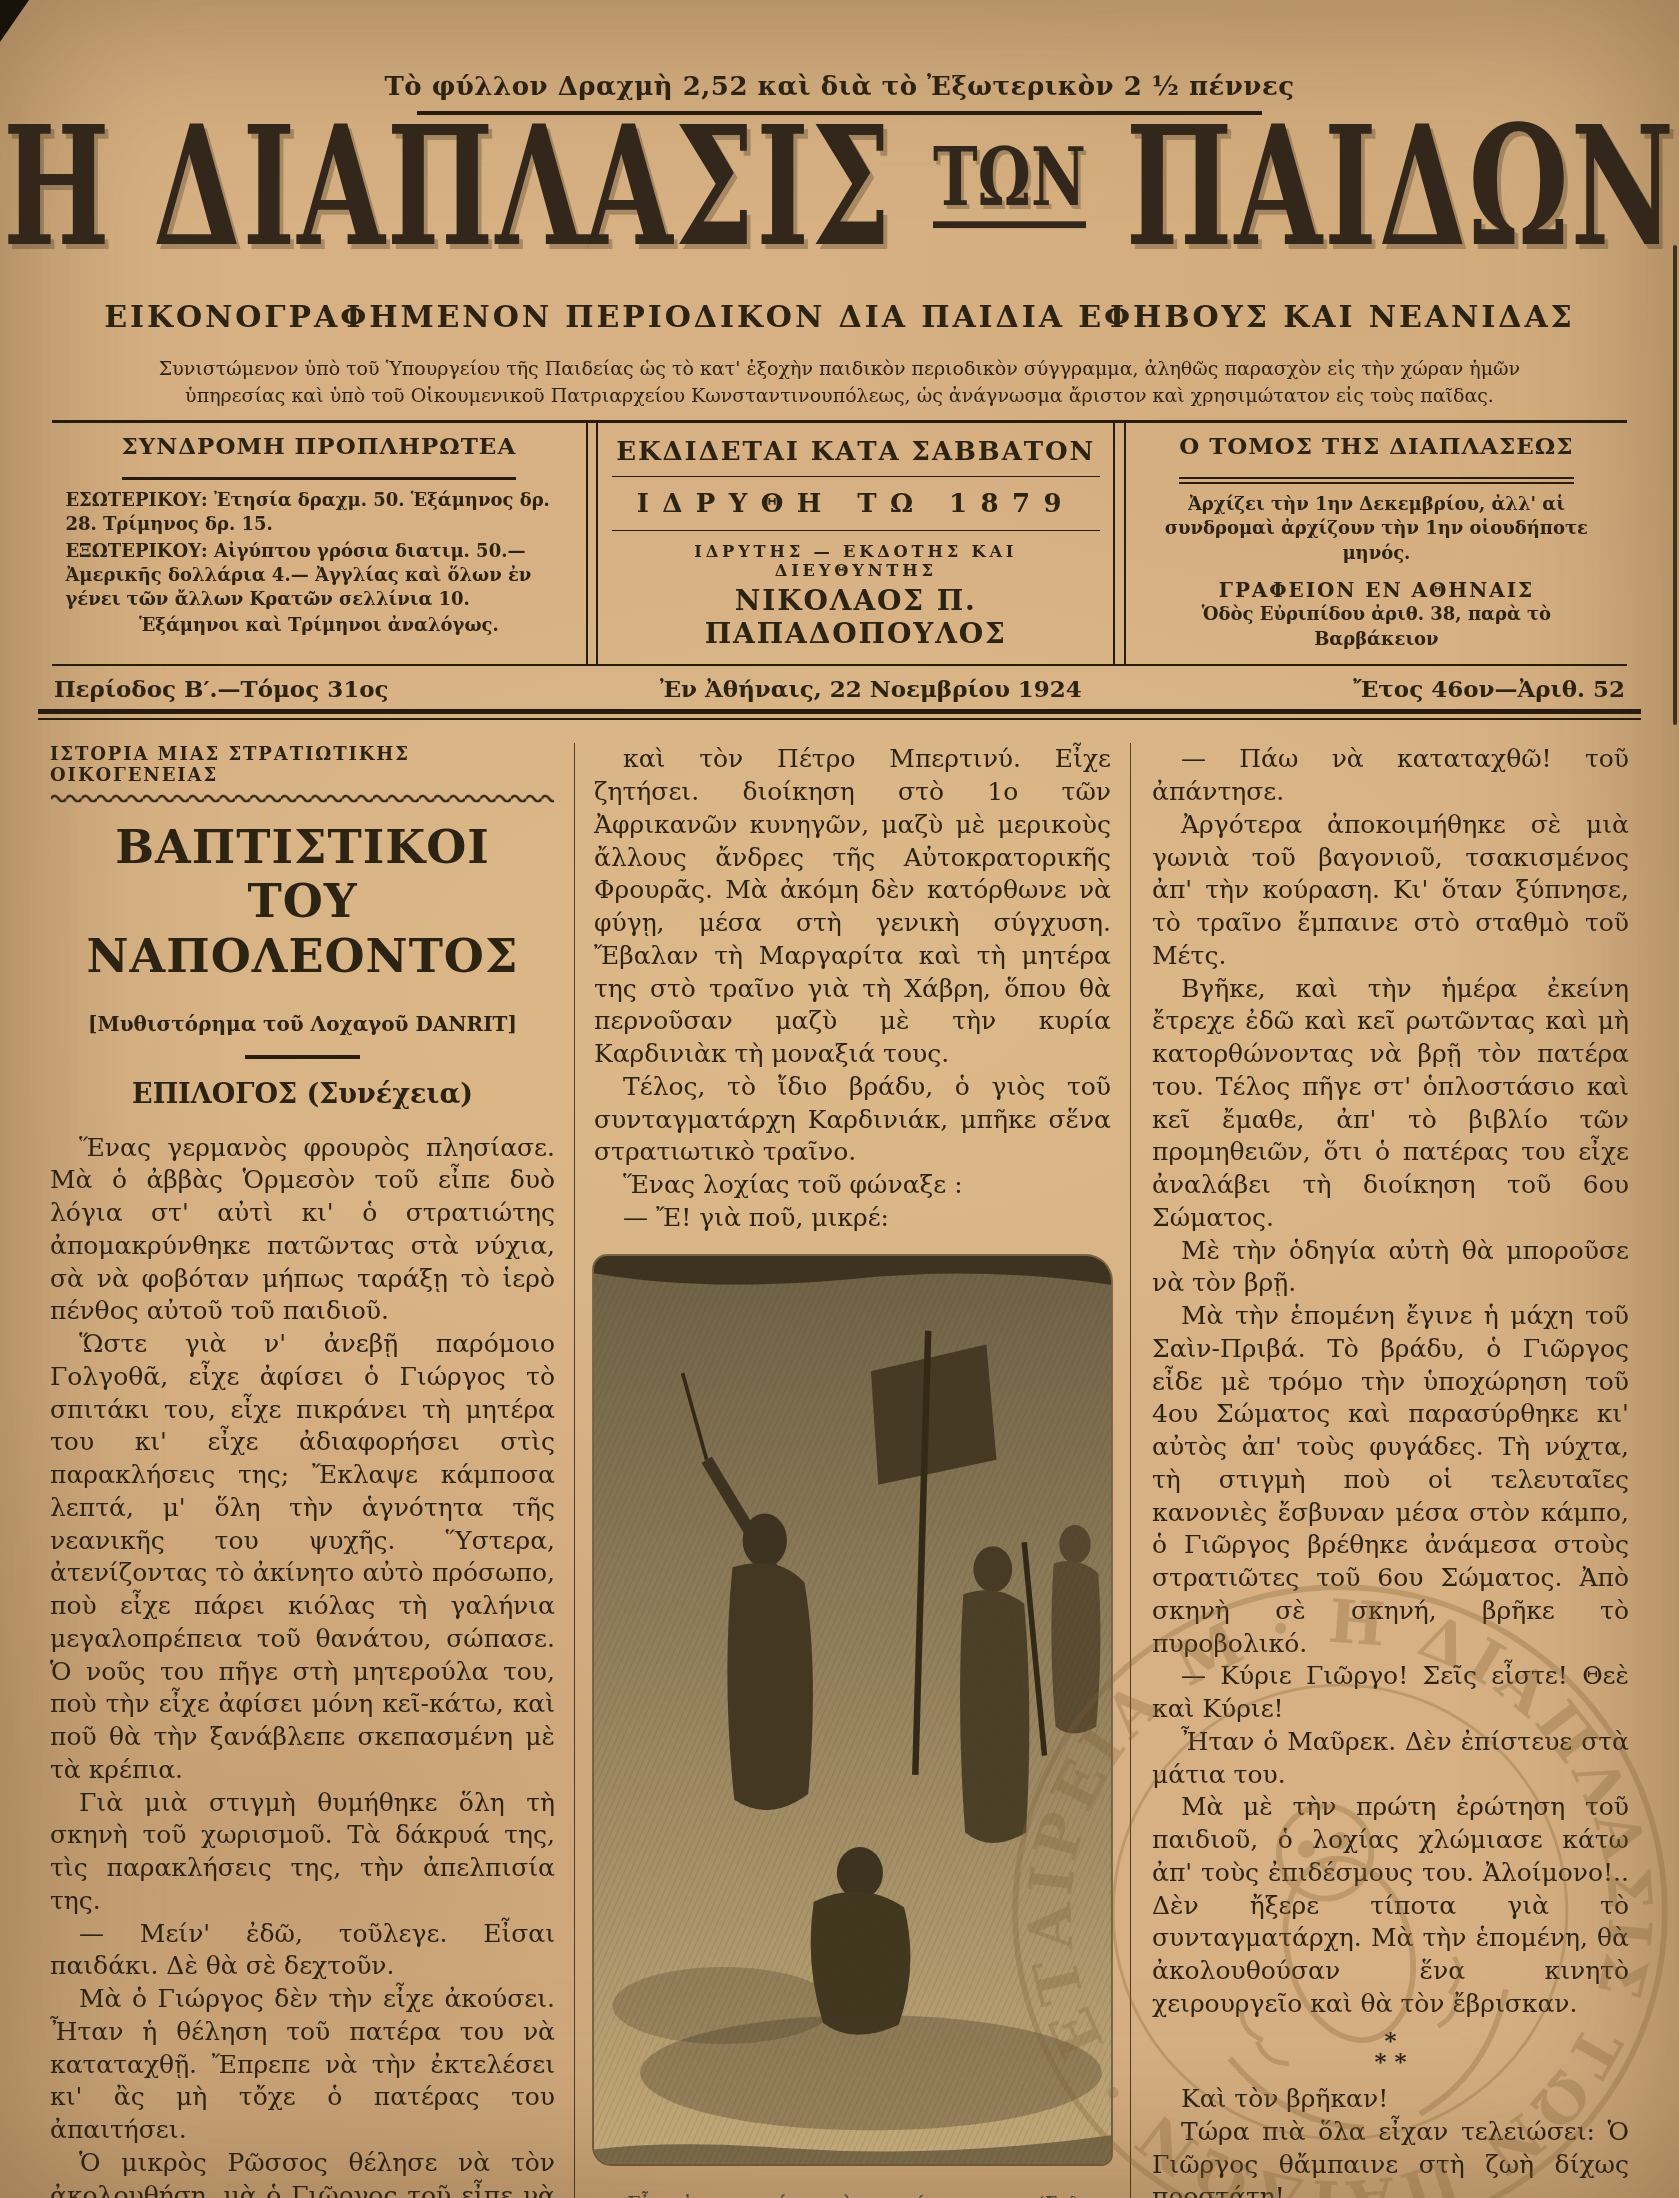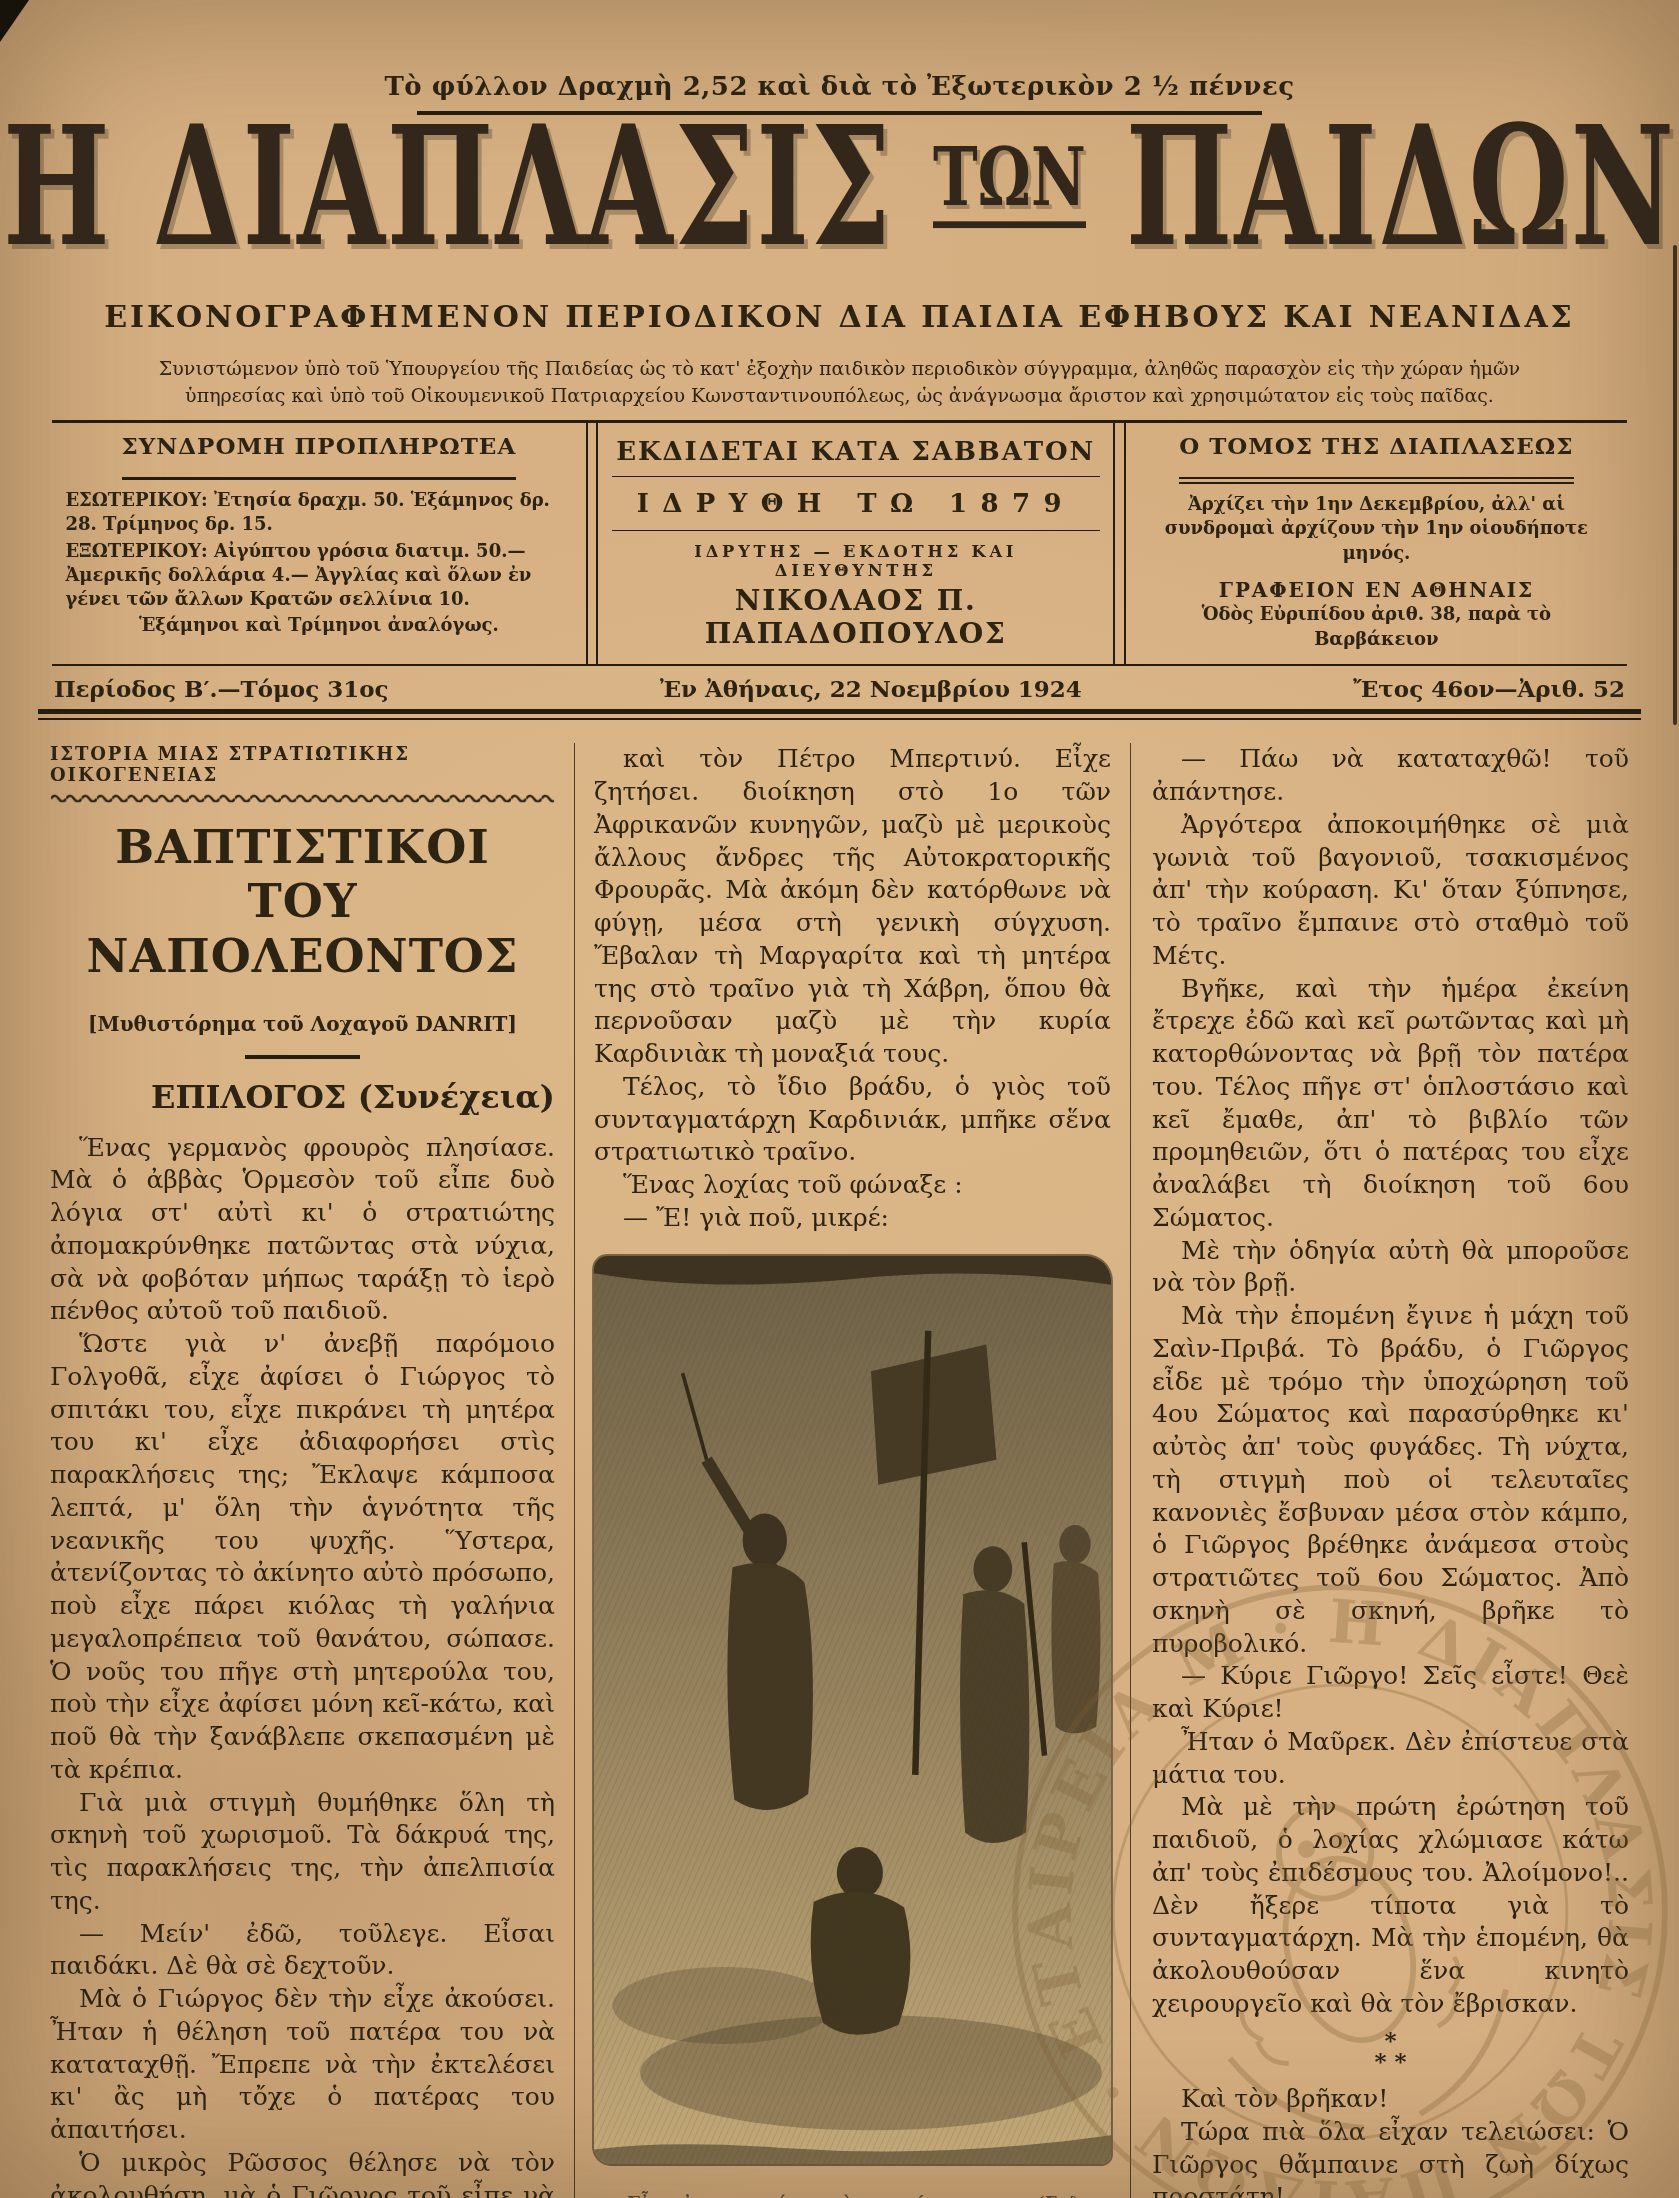--- a/index.html
+++ b/index.html
@@ -57,21 +57,21 @@
   .content{display:flex;margin:23px 50px 0;align-items:stretch;}
   .col{box-sizing:border-box;}
   .col1{width:524px;padding-right:19px;}
   .col2{width:557px;padding:0 19px;border-left:1.9px solid rgba(43,32,16,.8);border-right:1.9px solid rgba(43,32,16,.8);}
   .col3{flex:1;padding-left:21px;}
   .kicker{font-size:18px;font-weight:bold;letter-spacing:1.9px;}
   .wavy{display:block;margin:5.8px auto 0;width:100%;height:11.5px;}
   .story-title{text-align:center;font-size:46px;font-weight:bold;line-height:1.18;margin-top:17.3px;letter-spacing:1px;}
   .byline{text-align:center;font-size:20px;font-weight:bold;margin-top:29px;}
   .divider{width:115px;height:3.8px;background:#271d0e;margin:19px auto;}
-  .chapter{text-align:right;font-size:32px;font-weight:bold;margin:0 0 16px;}
+  .chapter{text-align:center;font-size:27px;font-weight:bold;margin:0 0 23px;}
   .para{font-size:25px;line-height:1.31;text-align:justify;text-indent:29px;margin:0;}
   
   .illustration{display:block;margin:21px auto 0;width:100%;height:908px;border-radius:13.4px 25px 9.6px 17.3px;box-shadow:0 0 0 1.9px rgba(40,31,16,.55), inset 0 0 58px rgba(35,28,14,.6);}
   .caption{margin-top:29px;text-align:center;font-size:18px;font-weight:bold;color:#4f4733;letter-spacing:0.5px;}
   
   .asterism{text-align:center;font-size:23px;font-weight:bold;line-height:.9;margin:9.6px 0 11.5px;}
   
   .stamp{position:absolute;left:994px;top:1566px;width:692px;height:692px;opacity:.3;transform:rotate(-14deg);pointer-events:none;}
   
   .corner-tear{position:absolute;left:0;top:0;width:0;height:0;border-top:42px solid #17120a;border-right:29px solid transparent;}

